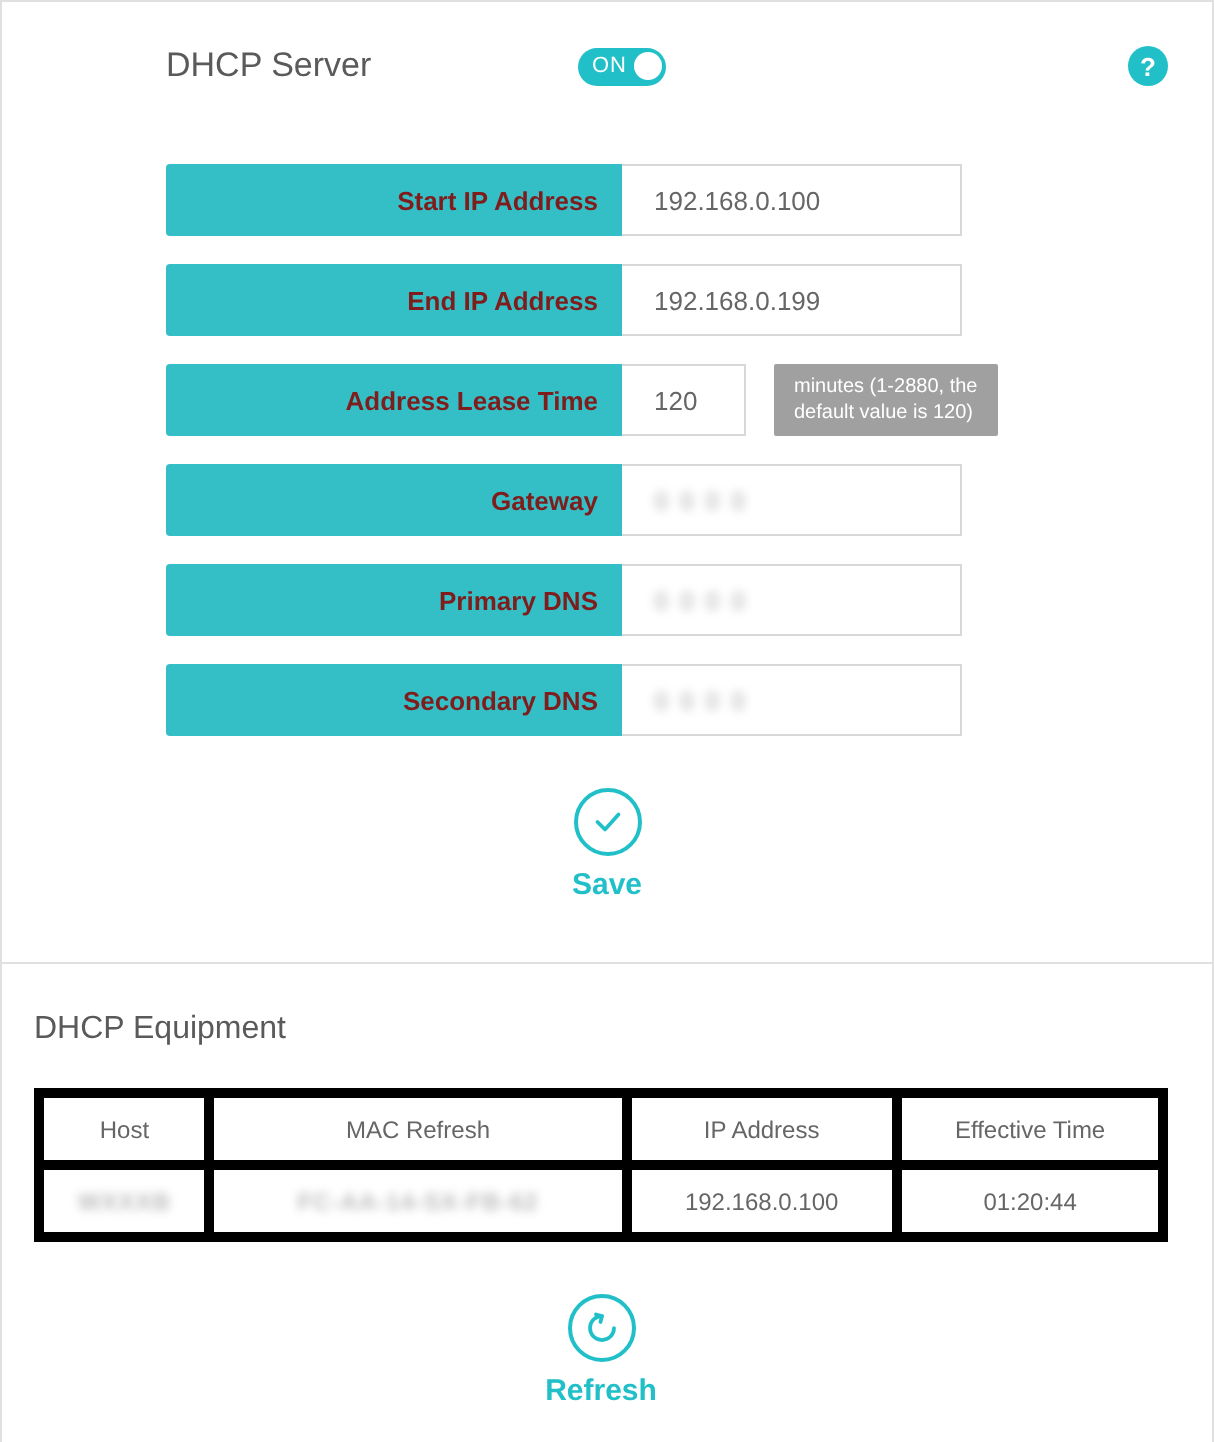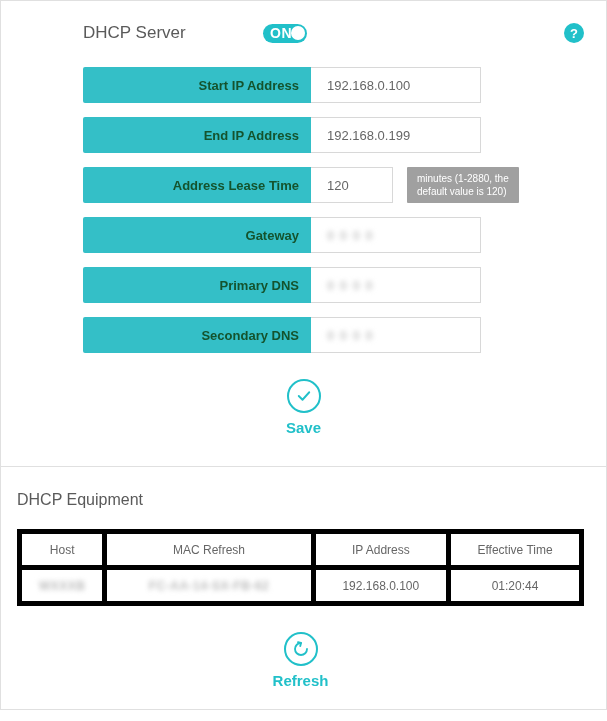--- a/index.html
+++ b/index.html
@@ -19,45 +19,46 @@
       padding: 22px 22px 30px 22px;
     }
     .panel-bottom {
       border: 1px solid #e0e0e0;
       border-top: none;
       padding: 24px 22px 20px 16px;
     }
     .header-row {
       display: flex;
       align-items: center;
-      margin-bottom: 24px;
+      margin-bottom: 39px;
       padding-left: 60px;
+      gap: 26px;
     }
     .title {
       font-size: 17px;
       color: #5a5a5a;
       flex: 0 0 auto;
       width: 180px;
     }
     .toggle {
       display: inline-flex;
       align-items: center;
       background: #21c0c9;
       border-radius: 10px;
       height: 19px;
       width: 44px;
       padding: 0 3px 0 7px;
       position: relative;
       cursor: pointer;
     }
     .toggle-label {
       color: #fff;
-      font-size: 14px;
+      font-size: 11px;
       letter-spacing: 0.5px;
-      font-weight: bold;
+      font-weight: normal;
     }
     .toggle-knob {
       width: 14px;
       height: 14px;
       background: #fff;
       border-radius: 50%;
       position: absolute;
       right: 2px;
       top: 2.5px;
     }
@@ -76,41 +77,41 @@
       cursor: pointer;
     }
     .field-row {
       display: flex;
       align-items: stretch;
       margin-bottom: 14px;
       padding-left: 60px;
     }
     .field-label {
       background: #34bfc7;
-      color: #14532d;
+      color: #7f1d1d;
       font-size: 13px;
       font-weight: bold;
       width: 228px;
       display: flex;
       align-items: center;
       justify-content: flex-end;
       padding-right: 12px;
       height: 36px;
       border-top-left-radius: 2px;
       border-bottom-left-radius: 2px;
     }
     .field-input-wrap {
       border: 1px solid #d8d8d8;
       border-left: none;
       height: 36px;
       display: flex;
       align-items: center;
     }
     .field-input-wide { width: 170px; }
-    .field-input-narrow { width: 82px; }
+    .field-input-narrow { width: 62px; }
     .field-input {
       border: none;
       outline: none;
       font-size: 13px;
       color: #666;
       padding-left: 16px;
       width: 100%;
       height: 100%;
       background: transparent;
     }

